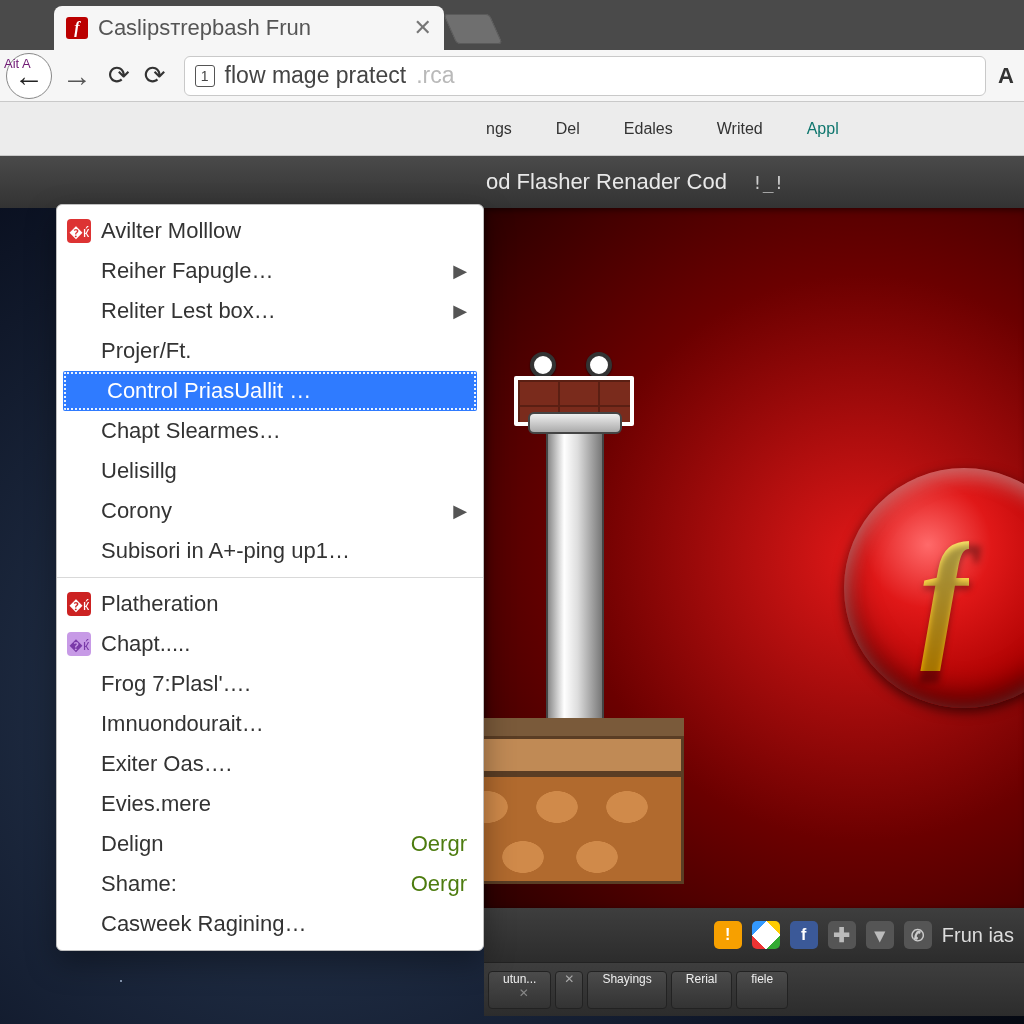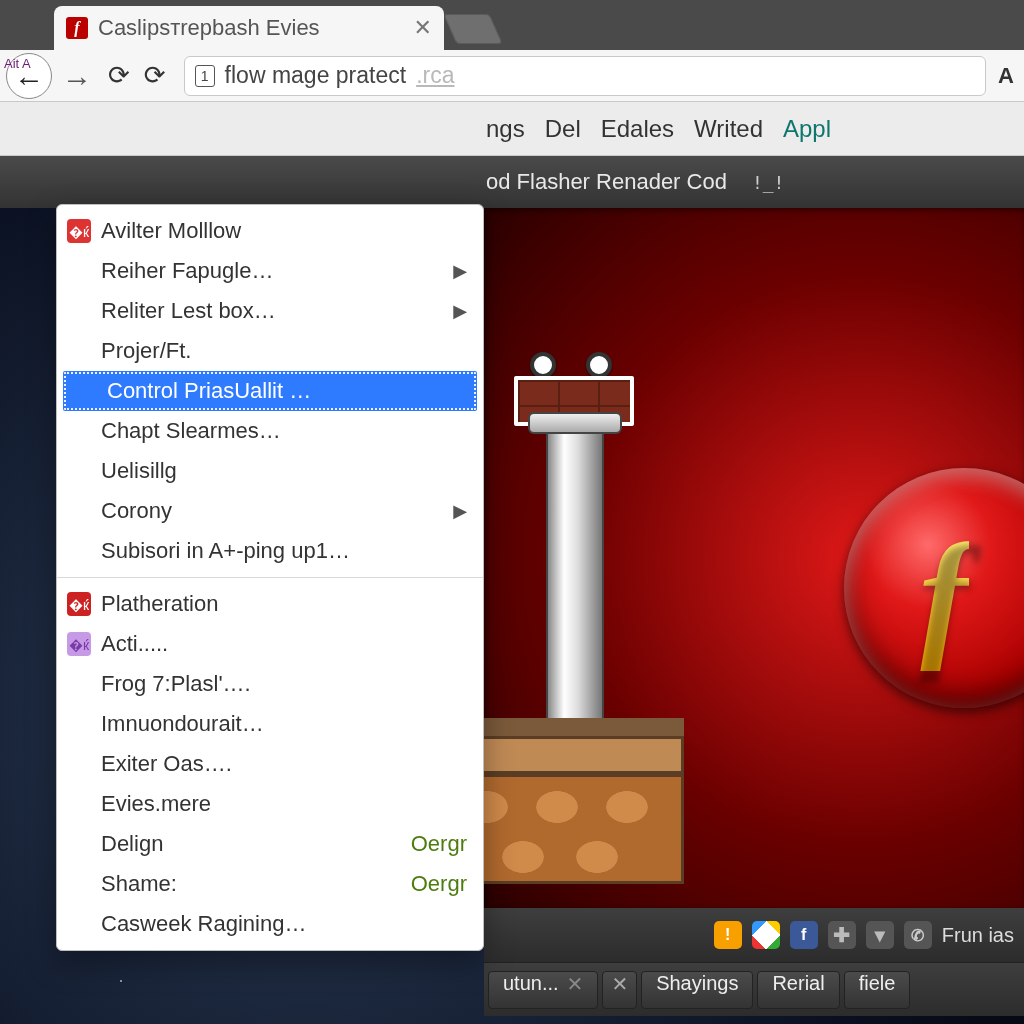--- a/index.html
+++ b/index.html
@@ -18,30 +18,30 @@
 .tabstrip .newtab { width:46px; height:30px; background:#6f6f6f; margin:0 0 6px 6px; transform:skewX(24deg); border-radius:4px; box-shadow:inset 0 0 0 1px #5a5a5a;}
 
 .addrbar { height: 52px; background:#f6f6f6; border-bottom:1px solid #c9c9c9; display:flex; align-items:center; padding:0 10px 0 0; gap:6px;}
 .navicons { display:flex; align-items:center; gap:2px; padding:0 6px;}
 .navarrow { width:46px; height:46px; border-radius:50%; border:1px solid #888; display:flex; align-items:center; justify-content:center; font-size:30px; color:#222; background:#fff;}
 .navarrow.fwd { border:none; color:#555; background:transparent;}
 .reload { font-size:26px; color:#333; padding:0 6px; display:inline-block;}
 .addrfield { flex:1; height:40px; background:#fff; border:1px solid #c9c9c9; border-radius:6px; display:flex; align-items:center; padding:0 10px; gap:10px;}
 .addrfield .oneicon { width:20px; height:22px; border:1.5px solid #555; border-radius:3px; display:inline-flex; align-items:center; justify-content:center; font-size:14px; color:#444;}
 .url-dark { font-size:23px; color:#444;}
-.url-light{ font-size:23px; color:#b9b9b9;text-decoration:underline;}
+.url-light{ font-size:23px; color:#b9b9b9;}
 .bookmark-icon { margin-left:6px; font-size:22px; color:#333; font-weight:bold;}
 .leftbadge { position:absolute; left:4px; top:56px; font-size:13px; color:#701a75;}
 
 
 .page { position:relative; flex:1; }
 
 
 .pagemenus { position:absolute; top:0; left:0; right:0; height:54px; background:#ececec; border-bottom:1px solid #c9c9c9;
-  display:flex; align-items:center; padding-left:486px; gap:20px; font-size:24px; color:#333; }
+  display:flex; align-items:center; padding-left:486px; gap:44px; font-size:16px; color:#333; }
 .pagemenus .mi.muted { color:#0f766e;}
 
 
 .flashbar { position:absolute; top:54px; left:0; right:0; height:52px; background:linear-gradient(#4a4a4a,#333);
   color:#e8e8e8; display:flex; align-items:center; padding-left:486px; font-size:22px; gap:19px;}
 .flashbar .tag { font-family:monospace; font-size:18px; color:#ccc; margin-left:6px;}
 .fonlabel { position:absolute; left:0; top:54px; width:56px; height:52px; background:linear-gradient(#4a4a4a,#333); color:#eee; display:flex; align-items:center; padding-left:6px; font-size:20px;}
 
 
 .flashcanvas { position:absolute; top:106px; left:484px; right:0; height:700px; background:radial-gradient(circle at 70% 50%, #e01818 0%, #6b0000 55%, #2b0000 100%); box-shadow:inset 2px 2px 6px rgba(0,0,0,.5); overflow:hidden;}
@@ -73,21 +73,21 @@
 
 .btmbar { position:absolute; left:484px; right:0; height:54px; background:linear-gradient(#3e3e3e,#2c2c2c); display:flex; align-items:center; color:#ddd; font-size:20px;}
 .btmbar.b1 { top:806px; justify-content:flex-end; padding-right:10px; gap:10px;}
 .btmbar.b2 { top:860px; gap:4px; padding:0 4px; border-top:1px solid #222;}
 .sqicon { width:28px; height:28px; border-radius:5px; display:inline-flex; align-items:center; justify-content:center; font-size:16px; font-weight:bold;}
 .sqicon.org{background:#f7a000;color:#fff;}
 .sqicon.win{background:#fff; background-image:linear-gradient(45deg,#e33 25%,transparent 25%),linear-gradient(-45deg,#3a3 25%,transparent 25%),linear-gradient(135deg,#39f 25%,transparent 25%),linear-gradient(-135deg,#fc0 25%,transparent 25%);}
 .sqicon.fb{background:#3b5998;color:#fff;}
 .sqicon.dark{background:#555;color:#bbb; font-size:20px;}
 .sqicon.phone{background:#555;color:#ccc;}
-.btn { height:38px; padding:0 14px; background:linear-gradient(#4b4b4b,#333); border:1px solid #222; border-radius:4px; display:inline-flex; align-items:flex-start; color:#eee; font-size:20px;}
+.btn { height:38px; padding:0 14px; background:linear-gradient(#4b4b4b,#333); border:1px solid #222; border-radius:4px; display:inline-flex; align-items:center; color:#eee; font-size:12px;flex-direction:column;}
 .btn .x { margin-left:8px; color:#888;}
 .btn.icon { padding:0 8px; color:#aaa;}
 
 
 .ctxmenu { position:absolute; top:102px; left:56px; width:428px; background:#fff; border:1px solid #bfbfbf; border-radius:6px;
   box-shadow:0 12px 30px rgba(0,0,0,.35); padding:6px 0; z-index:50;}
 .ctxmenu .row { display:flex; align-items:center; height:40px; padding:0 16px 0 44px; font-size:22px; color:#333; position:relative; white-space:nowrap;}
 .ctxmenu .row .ic { position:absolute; left:10px; top:8px; width:24px; height:24px; border-radius:4px; display:inline-flex; align-items:center; justify-content:center; font-size:14px;}
 .ic.red{background:#d33; color:#fff;}
 .ic.red2{background:#c22; color:#fff;}
@@ -103,21 +103,21 @@
 </head>
 <body>
 
 <div class="browser">
 
   <span class="leftbadge">Ait A</span>
 
   <div class="tabstrip">
     <div class="browser-tab">
       <span class="flash-favicon">f</span>
-      <span>Caslipsтrepbash Evies</span>
+      <span>Caslipsтrepbash Frun</span>
       <span class="tab-close">✕</span>
     </div>
     <div class="newtab"></div>
   </div>
 
   <div class="addrbar">
     <div class="navicons">
       <div class="navarrow">←</div>
       <div class="navarrow fwd">→</div>
       <span class="reload">⟳</span>
@@ -214,21 +214,21 @@
         <div class="row">
           <span>Subisori in  A+-ping up1…</span>
         </div>
         <div class="sep"></div>
         <div class="row">
           <span class="ic red2">�ќ</span>
           <span>Platheration</span>
         </div>
         <div class="row">
           <span class="ic pur">�ќ</span>
-          <span>Acti.....</span>
+          <span>Chapt.....</span>
         </div>
         <div class="row">
           <span>Frog 7:Plasl'….</span>
         </div>
         <div class="row">
           <span>Imnuondourait…</span>
         </div>
         <div class="row">
           <span>Exiter Oas….</span>
         </div>

